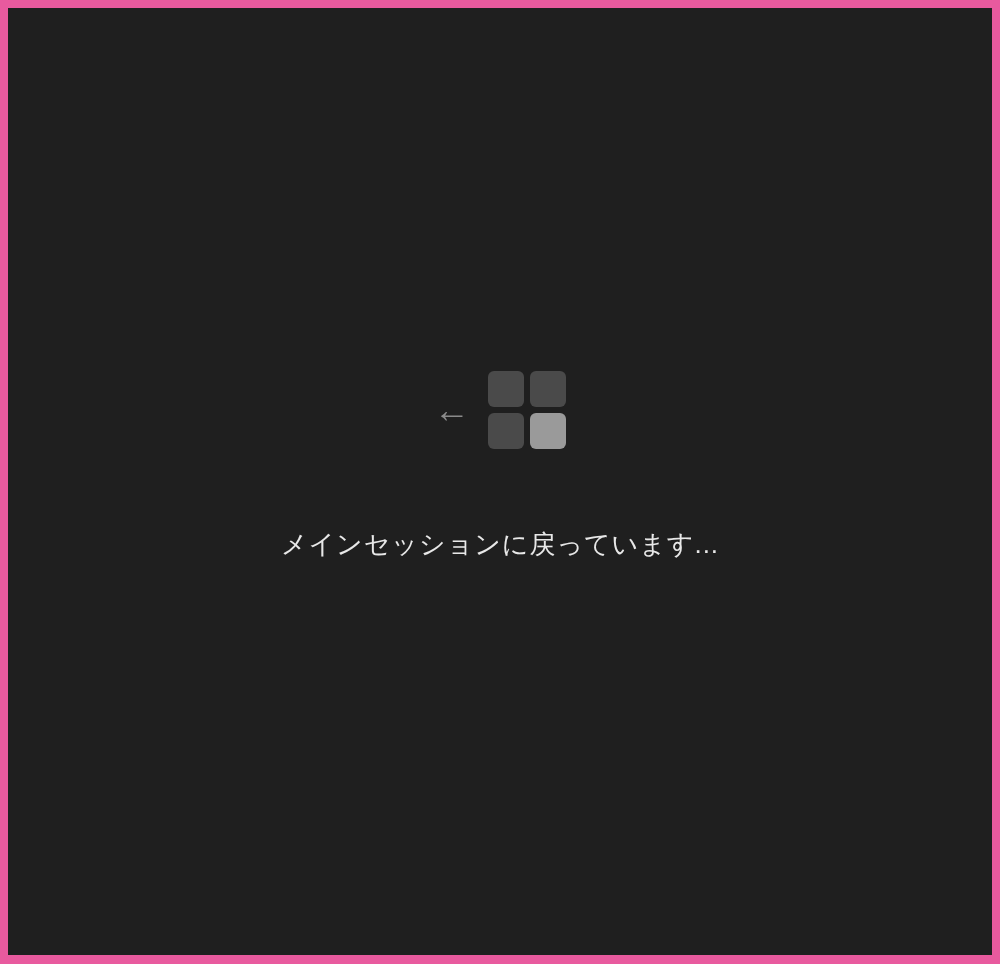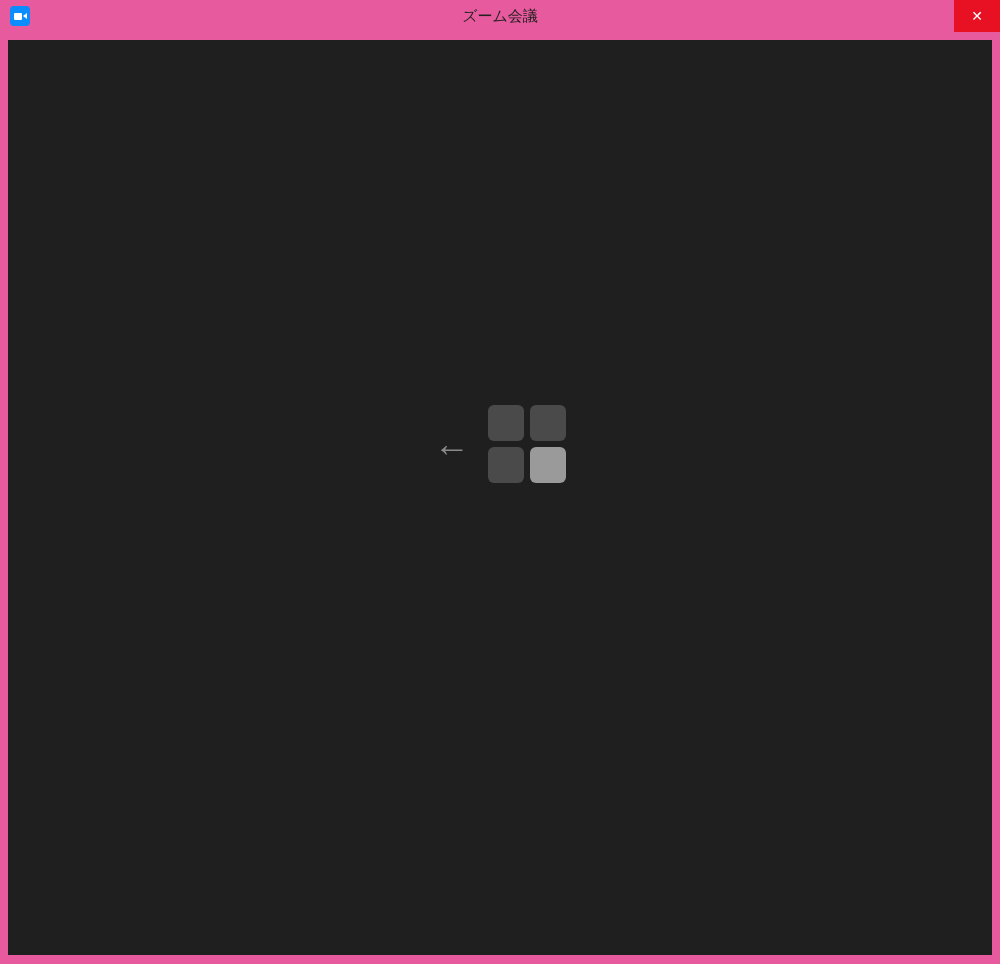--- a/index.html
+++ b/index.html
@@ -128,40 +128,29 @@
     .status-text {
       color: #e8e8e8;
       font-size: 26px;
       letter-spacing: 1px;
     }
   </style>
 </head>
 <body>
 
 <div class="window">
-  <div class="titlebar">
-    <div class="app-icon">
-      <div class="app-icon-inner">
-        <div class="camera-body"></div>
-        <div class="camera-lens"></div>
-      </div>
-    </div>
-    <div class="title-text">ズーム会議</div>
-    <div class="close-btn">
-      <span class="close-x">✕</span>
-    </div>
-  </div>
   <div class="content-wrapper">
     <div class="content">
       <div class="loading-area">
         <div class="icon-row">
           <div class="arrow-left">←</div>
           <div class="grid-loader">
             <div class="grid-square"></div>
             <div class="grid-square"></div>
             <div class="grid-square"></div>
             <div class="grid-square active"></div>
           </div>
         </div>
+        <div class="status-text">メインセッションに戻っています...</div>
       </div>
     </div>
   </div>
 </div>
 
 </body></html>

